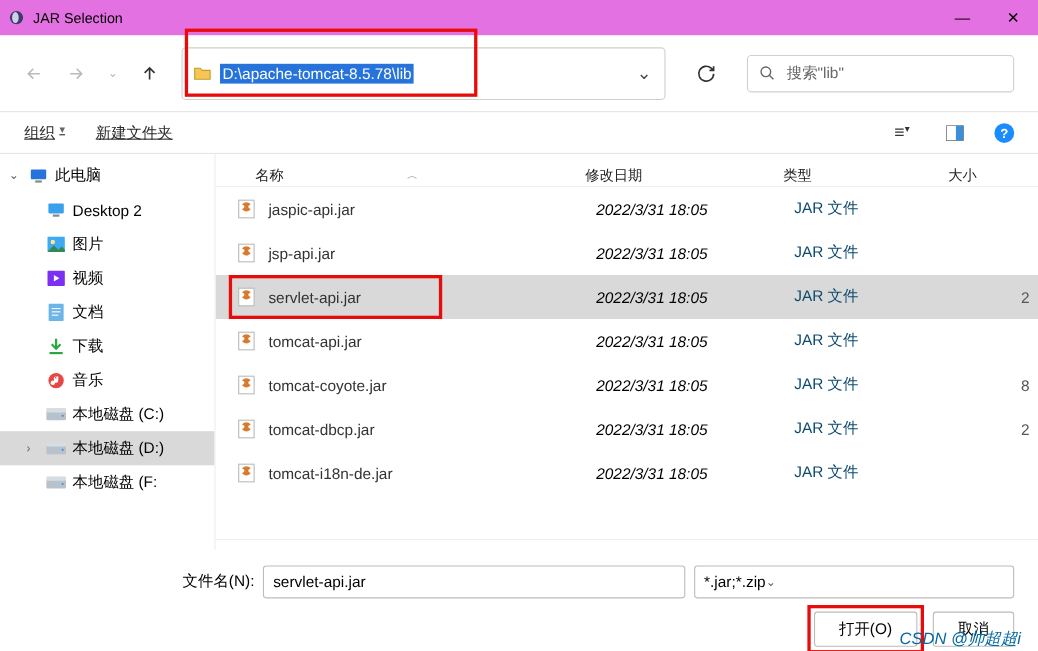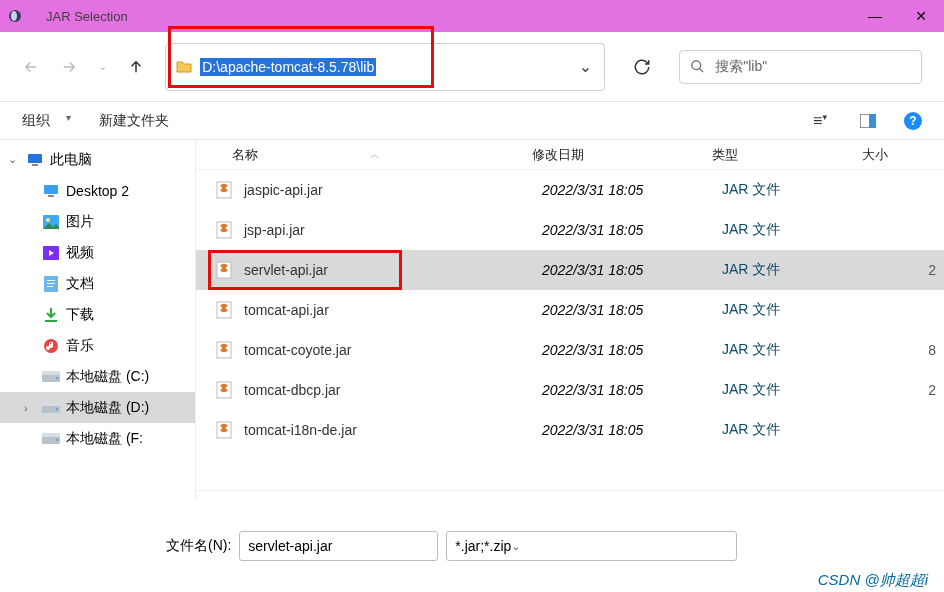--- a/index.html
+++ b/index.html
@@ -1,60 +1,60 @@
 <!DOCTYPE html>
 <html><head>
 <meta charset="utf-8">
 <style>
   * { box-sizing: border-box; margin: 0; padding: 0; font-family: "Segoe UI", "Microsoft Yahei", sans-serif; }
   body { width: 944px; height: 592px; background: #fff; position: relative; }
   .titlebar { height: 32px; background: #e471e1; display: flex; align-items: center; padding-left: 6px; }
   .titlebar .app-icon { width: 18px; height: 18px; margin-right: 6px; display:flex; align-items:center; justify-content:center; }
-  .titlebar .title { font-size: 13px; color: #404040; margin-left: 16px; }
+  .titlebar .title { font-size: 13px; color: #000000; }
   .titlebar .spacer { flex: 1; }
   .titlebar .win-btn { width: 46px; height: 32px; display:flex; align-items:center; justify-content:center; color:#000; font-size:14px; }
   .navrow { height: 70px; border-bottom: 1px solid #e5e5e5; display:flex; align-items:center; padding: 0 22px; gap:20px; }
   .navbtn { color:#999; }
   .navbtn.enabled { color:#333; }
   .pathbox { flex:0 0 440px; height:48px; border:1px solid #d0d0d0; border-radius:4px; display:flex; align-items:center; padding:0 6px 0 10px; position:relative;}
   .folder-icon { color:#f3c963; margin-right:8px; }
   .pathtext { background:#2673db; color:#fff; padding:1px 2px; font-size:14px; }
   .pathbox .chev { position:absolute; right:12px; color:#444; }
   .refresh { width:34px; display:flex; justify-content:center; color:#333; }
   .searchbox { flex:1; height:34px; border:1px solid #d0d0d0; border-radius:4px; display:flex; align-items:center; padding:0 10px; gap:10px; color:#666;}
   .red-box { position:absolute; border:3px solid #e80b0b; pointer-events:none; }
   .toolbar { height:38px; display:flex; align-items:center; padding:0 22px; gap:24px; border-bottom:1px solid #e5e5e5;}
   .toolbar .left { display:flex; gap:28px; }
-  .toolbar .link { color:#2a2a2a; font-size:14px; display:flex; align-items:flex-start; gap:16px;}
+  .toolbar .link { color:#2a2a2a; font-size:14px; display:flex; align-items:flex-start; gap:4px;text-decoration:underline;}
   .toolbar .spacer { flex:1; }
   .toolbar .iconbtn { width:24px; display:flex; justify-content:center; color:#333; }
   .help-icon { width:18px; height:18px; border-radius:50%; background:#1a8cff; color:#fff; display:flex; align-items:center; justify-content:center; font-size:12px; font-weight:bold;}
   .body { display:flex; height: calc(592px - 32px - 70px - 38px - 92px); }
   .sidebar { width:196px; border-right:1px solid #eee; overflow:hidden; padding-top:4px; font-size:14px;}
   .tree-item { height:31px; display:flex; align-items:center; padding-left:8px; gap:6px; cursor:default;}
   .tree-item.depth1 { padding-left:24px; }
   .tree-item .chev { width:12px; color:#666; font-size:11px;}
   .tree-item.selected { background:#d9d9d9; }
   .tree-item .ticon { width:18px; display:flex; justify-content:center; }
   .filearea { flex:1; display:flex; flex-direction:column; }
-  .headerrow { height:30px; display:flex; align-items:center; border-bottom:1px solid #eee; font-size:13px; color:#222; padding-left:36px;}
+  .headerrow { height:30px; display:flex; align-items:flex-end; border-bottom:1px solid #eee; font-size:13px; color:#222; padding-left:36px;}
   .col-name { flex:0 0 300px; display:flex; align-items:center; gap:112px;}
   .col-date { flex:0 0 180px; }
   .col-type { flex:0 0 150px; }
   .col-size { flex:1; }
   .rows { flex:1; overflow:hidden; position:relative;}
   .row { height:40px; display:flex; align-items:center; font-size:14px; color:#333; padding-left:18px;}
   .row.selected { background:#d9d9d9; }
   .row .jicon { width:20px; height:20px; margin-right:10px; display:flex; align-items:center; justify-content:center;}
   .row .rname { flex:0 0 298px; }
   .row .rdate { flex:0 0 180px; color:#000000;font-style:italic;}
   .row .rtype { flex:0 0 150px; color:#0c4a6e;}
   .row .rsize { flex:1; color:#555; text-align:right; padding-right:8px;}
   .scrollhint { height:10px; border-top:1px solid #eee; }
-  .footer { height:92px; padding:14px 22px; display:flex; flex-direction:row; gap:12px; position:relative;}
+  .footer { height:92px; padding:14px 22px; display:flex; flex-direction:column; gap:12px; position:relative;}
   .footrow1 { display:flex; align-items:center; gap:8px; }
   .footrow1 .lbl { font-size:14px; margin-left:144px; }
   .fileinput { flex:1; height:30px; border:1px solid #bcbcbc; border-radius:3px; padding:0 8px; font-size:14px;}
   .filterbox { width:291px; height:30px; border:1px solid #bcbcbc; border-radius:3px; padding:0 8px; font-size:14px; display:flex; align-items:center; justify-content:flex-start;}
   .footrow2 { display:flex; justify-content:flex-end; gap:14px; }
   .btn { height:32px; padding:0 22px; border:1px solid #bcbcbc; background:#fff; border-radius:3px; font-size:14px; display:flex; align-items:center;}
   .watermark { position:absolute; right:16px; bottom:2px; color:#0369a1; font-size:15px; font-style:italic; pointer-events:none;}
   svg { display:block; }
 </style>
 </head>
@@ -350,15 +350,22 @@
 
 <div class="footer">
   <div class="footrow1">
     <span class="lbl">文件名(N):</span>
     <input class="fileinput" value="servlet-api.jar" style="">
     <div class="filterbox">
       <span>*.jar;*.zip</span>
       <span style="font-size:11px;color:#666;">⌄</span>
     </div>
   </div>
+  <div class="footrow2">
+    <div style="position:relative;">
+      <button class="btn">打开(O)</button>
+      <div class="red-box" style="left:-6px; top:-6px; right:-6px; bottom:-6px;"></div>
+    </div>
+    <button class="btn">取消</button>
+  </div>
 </div>
 
 <div class="watermark">CSDN @帅超超i</div>
 
 </body></html>

